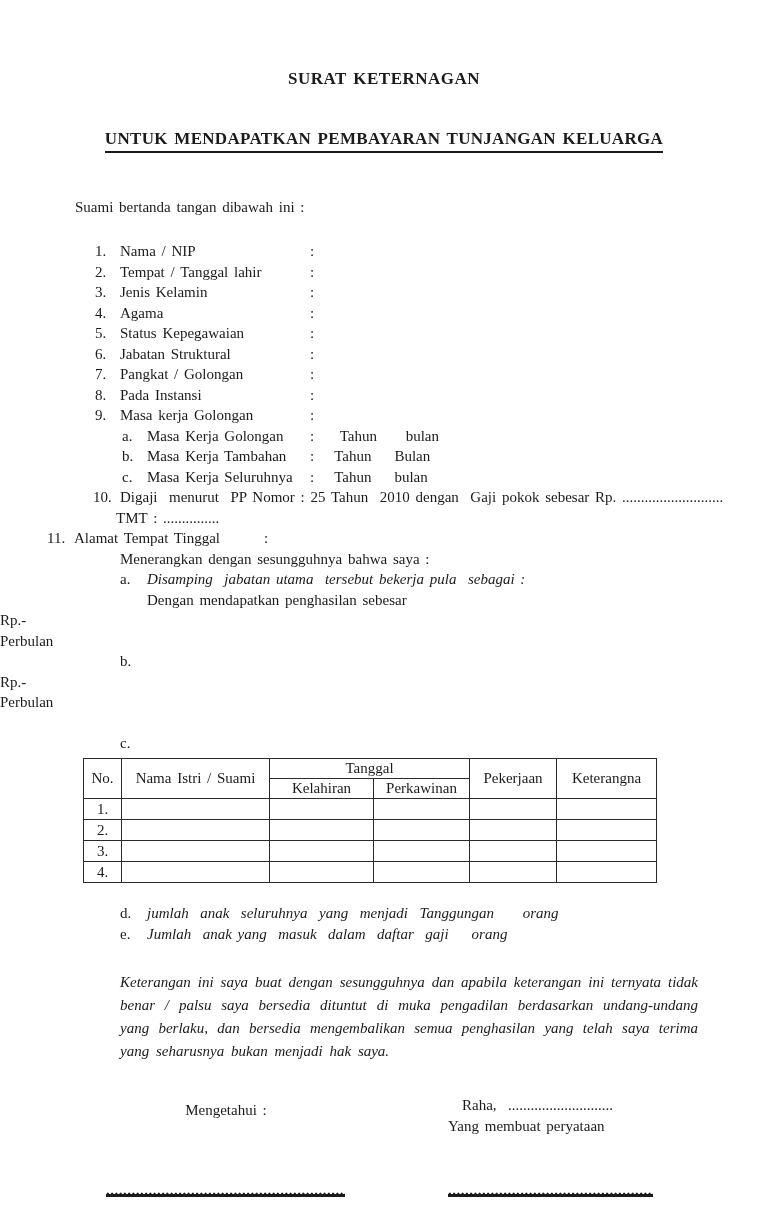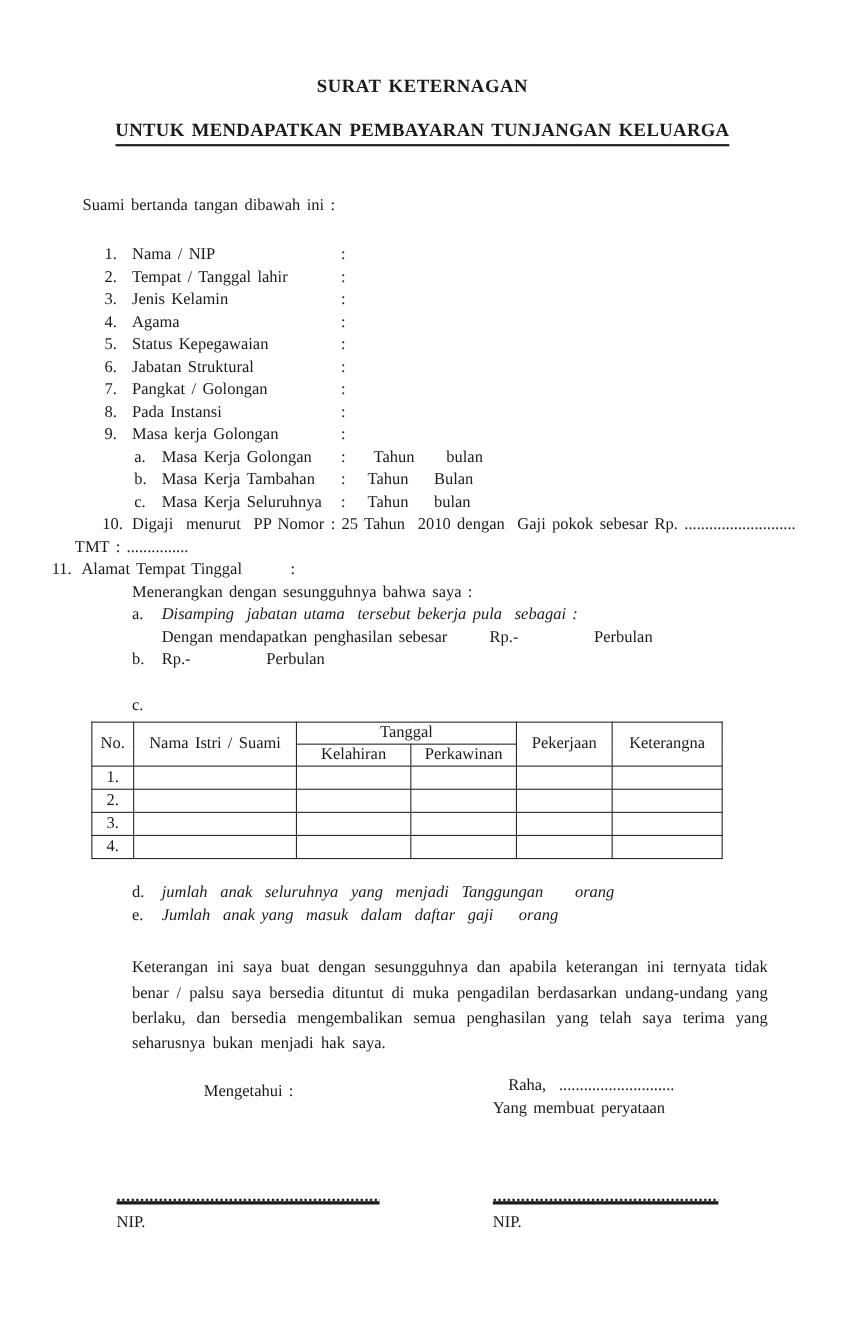--- a/index.html
+++ b/index.html
@@ -7,21 +7,21 @@
   body {
     width:768px; height:1207px; position:relative; overflow:hidden;
     font-family:"Liberation Serif","DejaVu Serif",serif;
     font-size:15px; color:#1b1b1b; word-spacing:2px;
   }
   .pre { white-space:pre; }
 
   
   .title-wrap { padding-top:69px; text-align:center; }
   .title1 { font-size:17px; font-weight:bold; letter-spacing:.5px; }
-  .title2 { display:inline-block; margin-top:3px; font-size:17px; font-weight:bold; letter-spacing:.3px;
+  .title2 { display:inline-block; margin-top:23px; font-size:17px; font-weight:bold; letter-spacing:.3px;
             border-bottom:2px solid #1b1b1b; padding-bottom:2px; }
 
   .intro { margin:46px 0 0 75px; }
 
   
   .list1 { margin-top:25px; }
   .row { display:flex; line-height:20.5px; }
   .row .num { margin-left:95px; width:25px; flex:none; }
   .row .label { width:190px; flex:none; }
   .row .colon { flex:none; }
@@ -29,53 +29,53 @@
   
   .srow { display:flex; line-height:20.5px; }
   .srow .letter { margin-left:122px; width:25px; flex:none; }
   .srow .slabel { width:163px; flex:none; }
   .srow .value { white-space:pre; padding-left:20px; }
 
   
   .item10-line1 { display:flex; line-height:20.5px; }
   .item10-line1 .num { margin-left:93px; width:27px; flex:none; }
   .item10-line1 .txt { white-space:pre; }
-  .item10-line2 { margin-left:68px; line-height:20.5px; }
+  .item10-line2 { margin-left:116px; line-height:20.5px; }
 
   
   .row .numw { margin-left:47px; width:27px; flex:none; }
 
   .menerangkan { margin-left:120px; line-height:20.5px; }
 
   .lrow { display:flex; line-height:20.5px; }
   .lrow .letter { margin-left:120px; width:27px; flex:none; }
   .lrow .txt { white-space:pre;font-style:italic; }
 
-  .money-row { display:flex; line-height:20.5px; }
+  .money-row { display:flex; line-height:20.5px;flex-direction:column; }
   .money-row .indent { margin-left:147px; width:298px; flex:none; }
   .money-row .rp { width:95px; flex:none; }
 
   .gap20 { height:20px; }
 
   
   table.fam { margin:5px 0 0 83px; width:573px; border-collapse:collapse; table-layout:fixed; }
   table.fam th, table.fam td { border:1px solid #2a2a2a; font-weight:normal; font-size:15px;
     text-align:center; vertical-align:middle; padding:0; overflow:hidden; }
   table.fam thead tr { height:20px; }
   table.fam tbody tr { height:21px; }
 
   .de-block { margin-top:20px; }
 
-  .closing { margin:27px 0 0 120px; width:578px; text-align:justify; line-height:23px; word-spacing:3px; }
+  .closing { margin:27px 0 0 120px; width:578px; text-align:justify; line-height:23px; word-spacing:3px;font-style:italic; }
 
   
   .signature { position:relative; margin-top:16px; height:170px; }
-  .sig-right { position:absolute; left:448px; top:0; width:220px; line-height:20.5px; }
+  .sig-right { position:absolute; left:448px; top:16px; width:220px; line-height:20.5px; }
   .sig-right .raha { padding-left:14px; }
-  .sig-left { position:absolute; left:106px; top:5px; width:240px; text-align:center; line-height:20.5px; }
+  .sig-left { position:absolute; left:106px; top:21px; width:240px; text-align:center; line-height:20.5px; }
   .dotline { position:absolute; height:12px; border-bottom:3px solid #1b1b1b;
              font-weight:bold; font-size:15px; letter-spacing:.5px; line-height:10px;
              overflow:hidden; white-space:nowrap; }
   .dotline.left { left:106px; top:106px; width:239px; }
   .dotline.right { left:448px; top:106px; width:205px; }
   .nip { position:absolute; top:124px; line-height:20px; }
   .nip.left { left:106px; }
   .nip.right { left:448px; }
 </style>
 </head>

